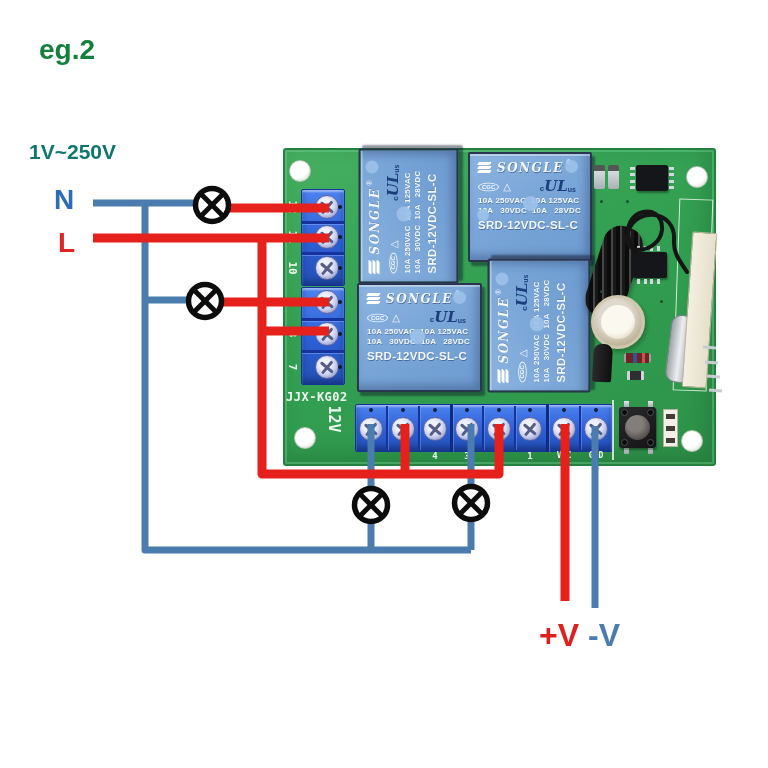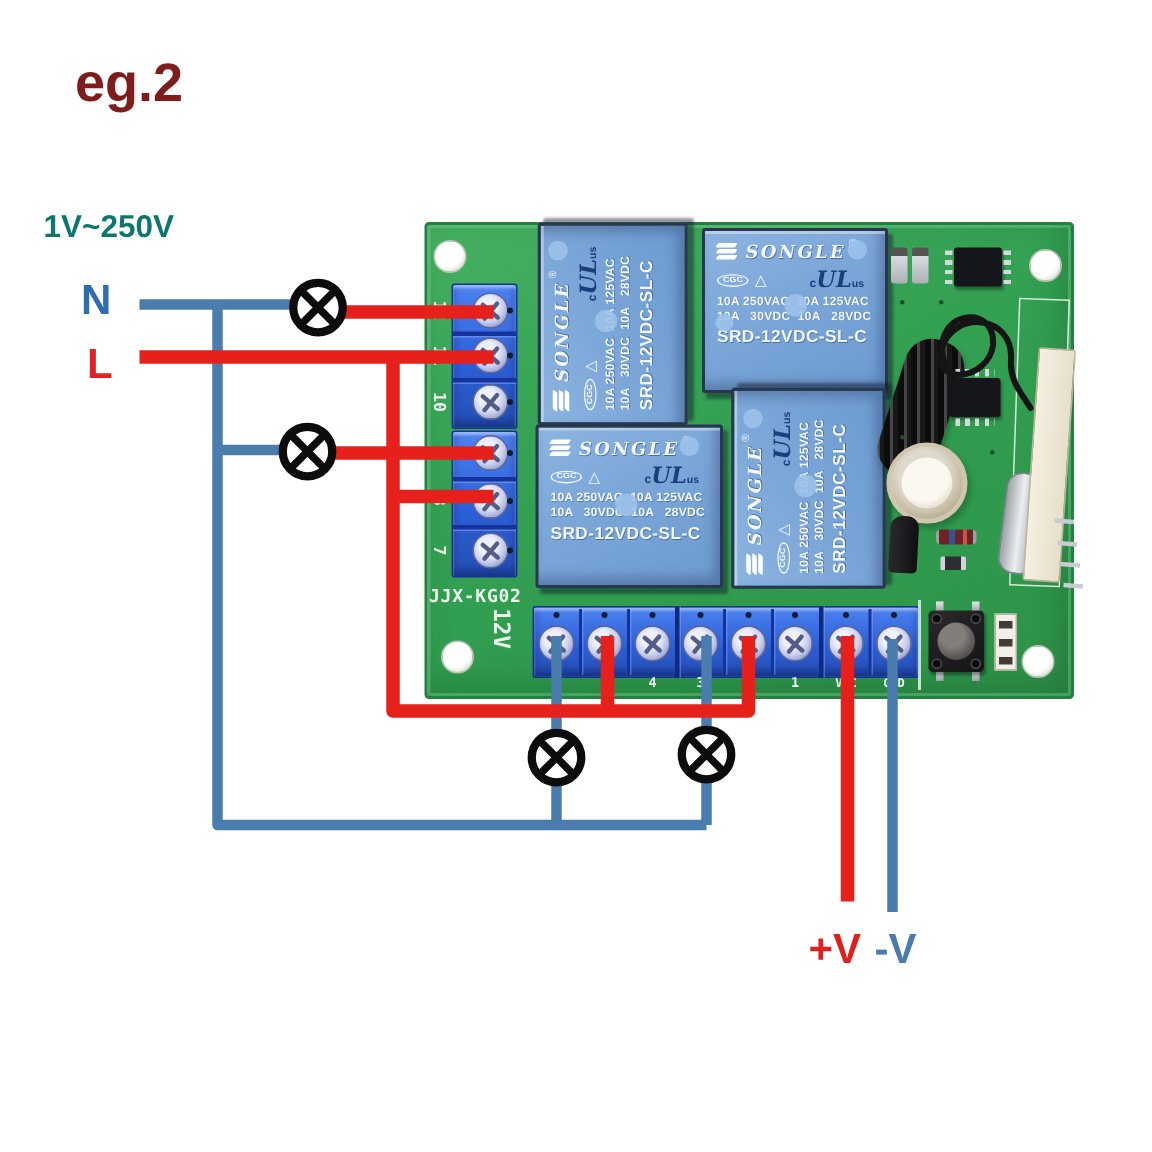--- a/index.html
+++ b/index.html
@@ -2,26 +2,26 @@
 <html><head>
 <meta charset="utf-8">
 <style>
   html,body{margin:0;padding:0;background:#fff;}
   .stage{position:relative;width:768px;height:768px;background:#ffffff;overflow:hidden;
          font-family:"Liberation Sans",sans-serif;color:#111;}
   .abs{position:absolute;}
   .txt{position:absolute;font-weight:bold;white-space:nowrap;}
 
   
-  .eg{left:50px;top:34px;font-size:36px;color:#7f1d1d;}
+  .eg{left:39px;top:34px;font-size:28px;color:#15803d;}
   .title{left:231px;top:54px;font-size:42px;color:#0d0d0d;letter-spacing:-1px;}
   .vrange{left:29px;top:140px;font-size:21px;color:#0f766e;}
   .nlab{left:54px;top:184px;font-size:28px;color:#2e6db4;}
   .llab{left:58px;top:227px;font-size:28px;color:#e02424;}
-  .dcrow{left:539px;top:617px;font-size:28px;}
+  .dcrow{left:539px;top:617px;font-size:32px;}
   .dcrow .pv{color:#e01f1f;margin-right:9px;}
   .dcrow .nv{color:#4a7cae;}
   .dclab{left:541px;top:656px;font-size:26px;color:#141414;}
 
   
   .pcb{left:283px;top:148px;width:433px;height:318px;border-radius:3px;
        background:linear-gradient(155deg,#46b061 0%,#35a254 35%,#2f9a4d 70%,#2e9149 100%);
        border:2px solid #23803f;box-sizing:border-box;
        box-shadow:inset 0 0 0 2px rgba(130,220,160,.35), inset -6px -8px 22px rgba(10,60,25,.25);}
   .hole{border-radius:50%;width:22px;height:22px;background:radial-gradient(circle at 40% 35%,#ffffff 0 55%,#e2e8df 75%,#c4cfc2);

